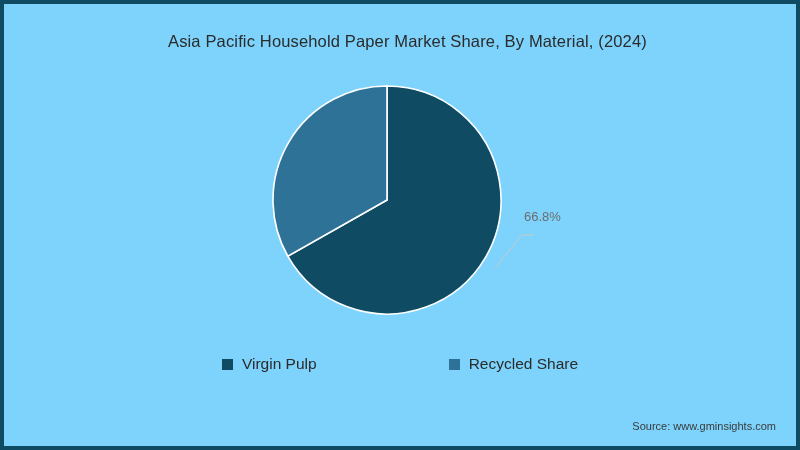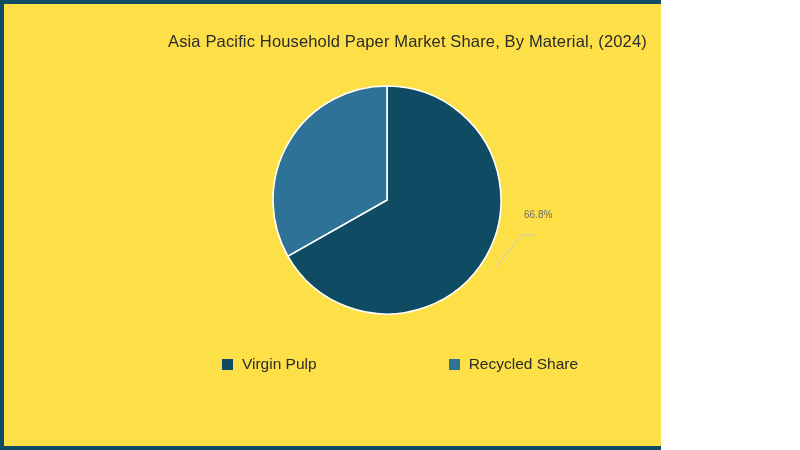--- a/index.html
+++ b/index.html
@@ -5,23 +5,23 @@
   html, body {
     margin: 0;
     padding: 0;
     background: #ffffff;
   }
   body {
     font-family: "Liberation Sans", sans-serif;
   }
   #canvas {
     position: relative;
-    width: 661px;
+    width: 800px;
     height: 450px;
-    background: #fde047;
+    background: #7dd3fc;
     box-sizing: border-box;
     overflow: hidden;
   }
   
   #frame {
     position: absolute;
     left: 0; top: 0;
     width: 800px;
     height: 450px;
     box-sizing: border-box;
@@ -47,21 +47,21 @@
   #pie-svg {
     display: block;
     width: 230px;
     height: 230px;
     overflow: visible;
   }
   #data-label-66 {
     position: absolute;
     left: 524px;
     top: 209px;
-    font-size: 10px;
+    font-size: 13px;
     color: #6d6d6d;
     white-space: nowrap;
   }
   #legend {
     position: absolute;
     left: 0;
     top: 355px;
     width: 800px;
     display: flex;
     justify-content: center;
@@ -117,14 +117,15 @@
     <div class="legend-item">
       <span class="legend-swatch" style="background: rgb(15, 76, 99);"></span>
       <span class="legend-label">Virgin Pulp</span>
     </div>
     <div class="legend-item">
       <span class="legend-swatch" style="background: rgb(46, 115, 151);"></span>
       <span class="legend-label">Recycled Share</span>
     </div>
   </div>
 
+  <div id="source-note">Source: www.gminsights.com</div>
 
 </div>
 
 </body></html>

